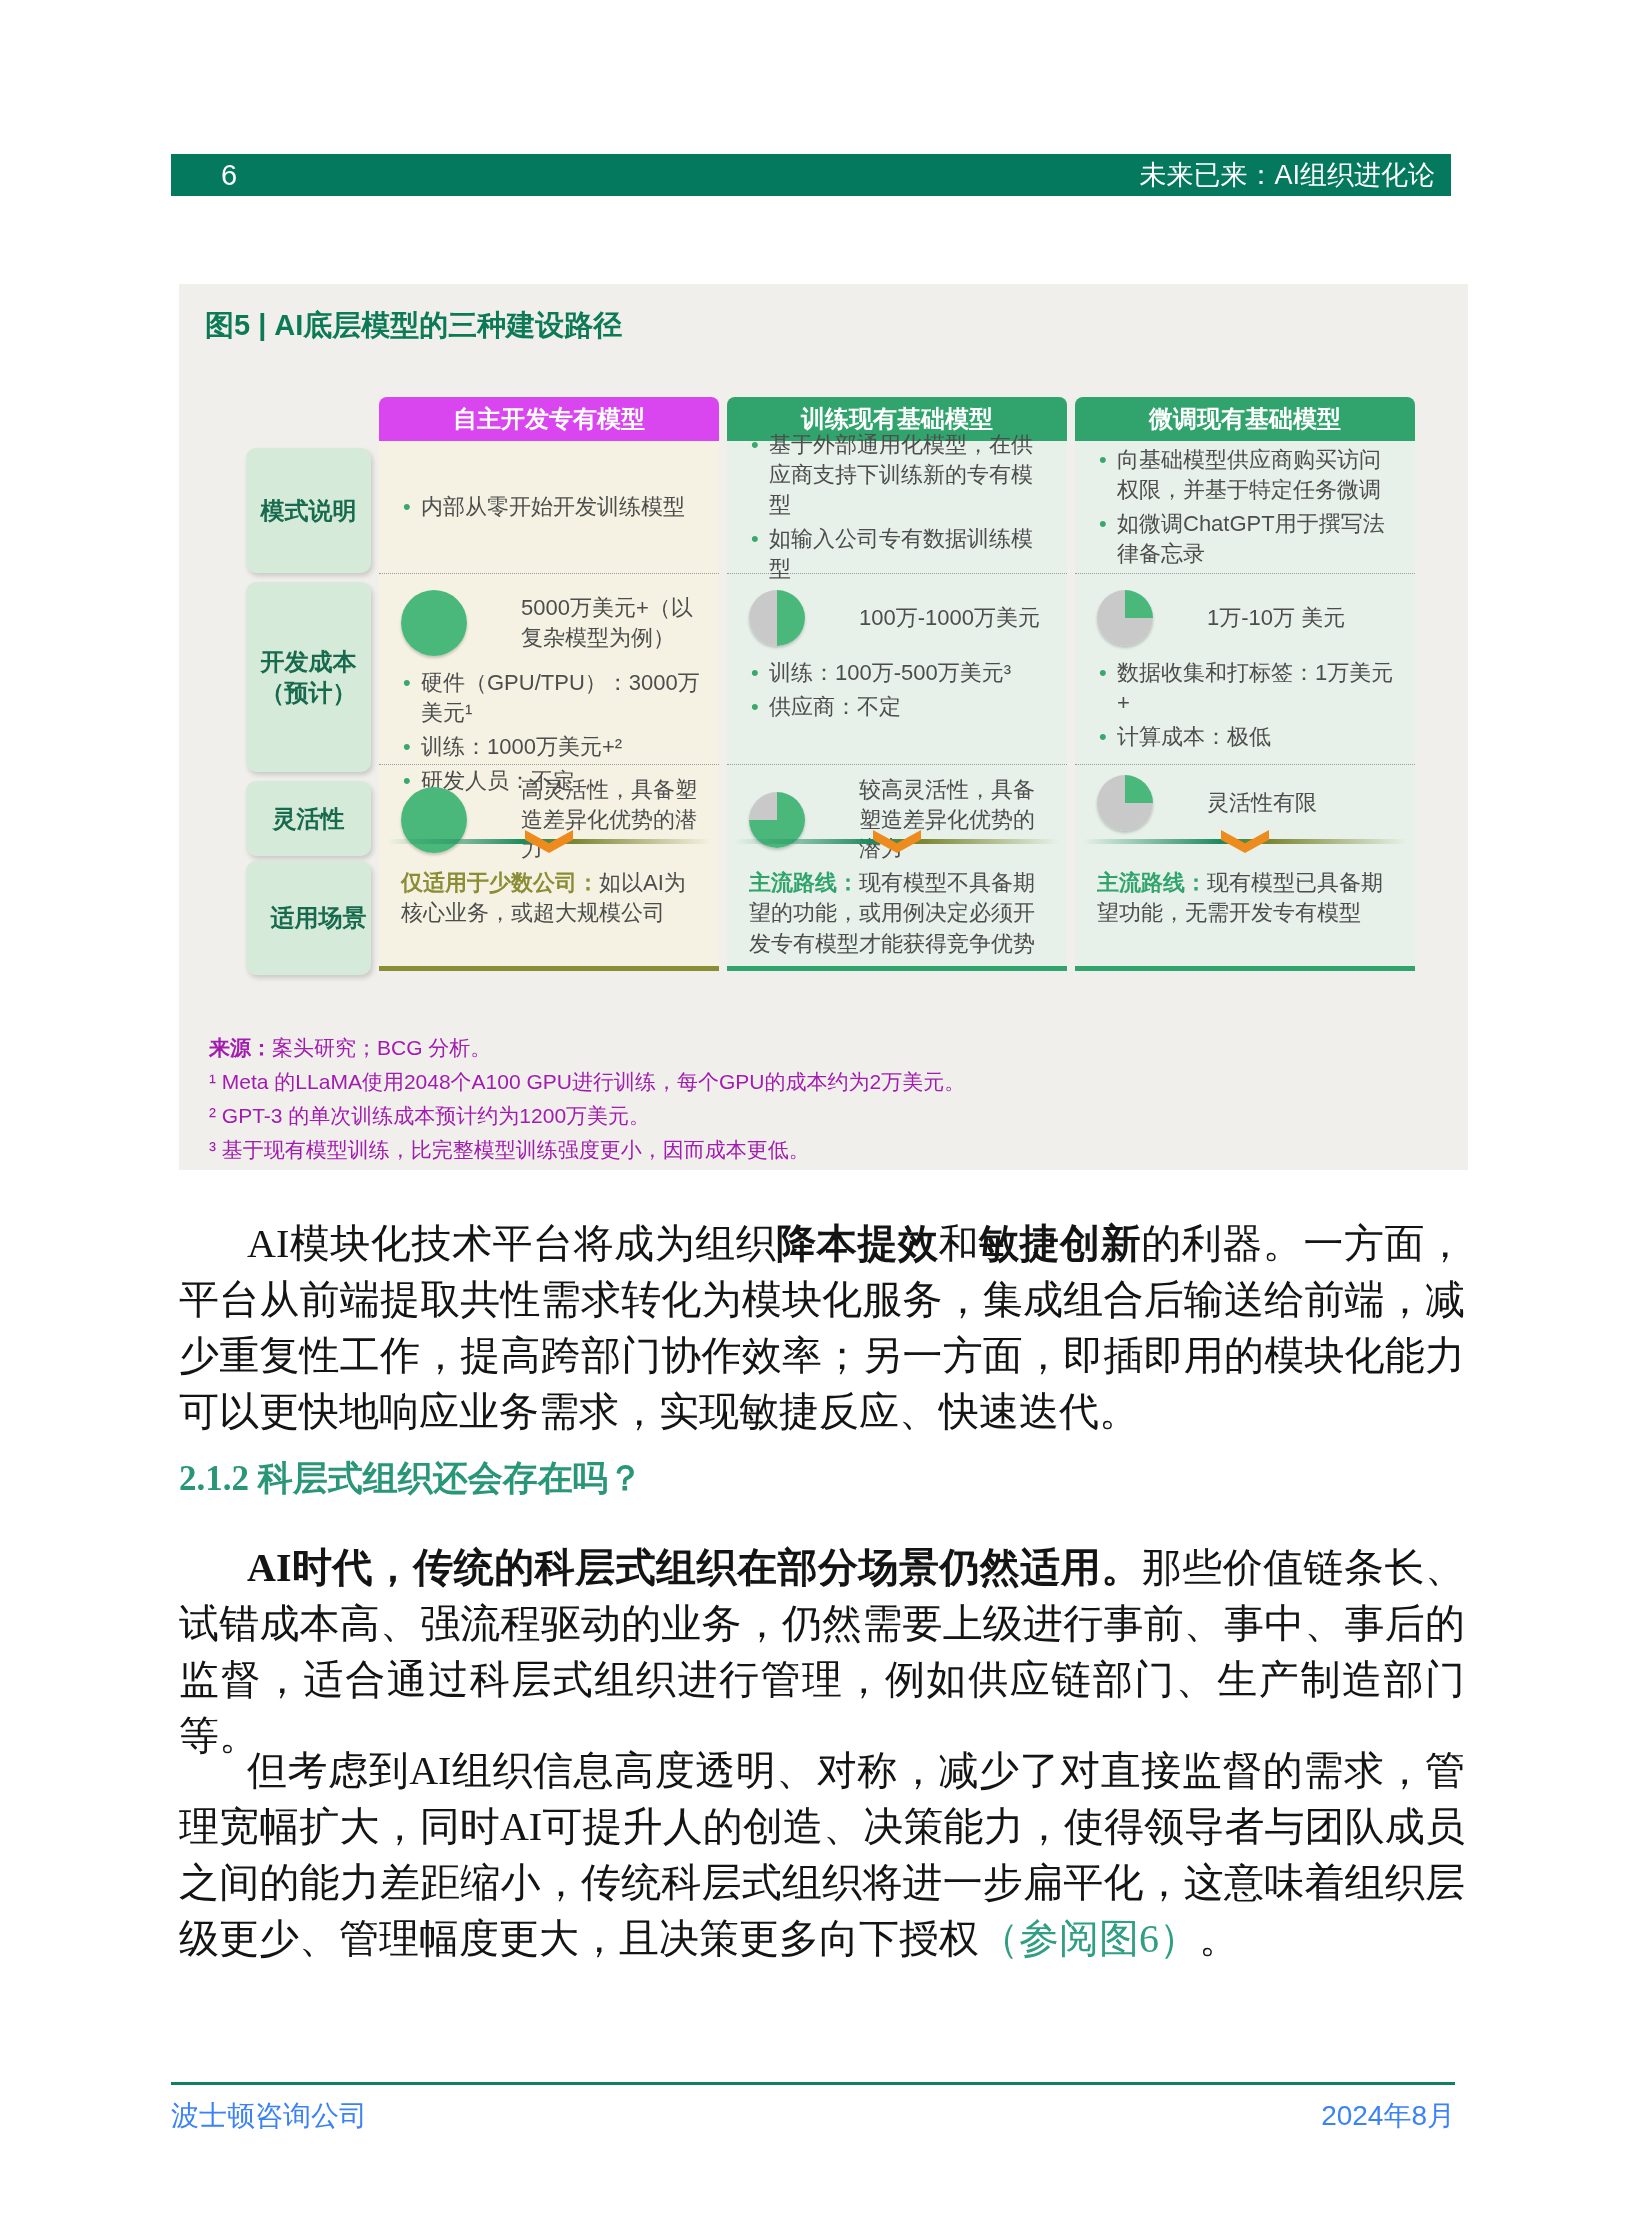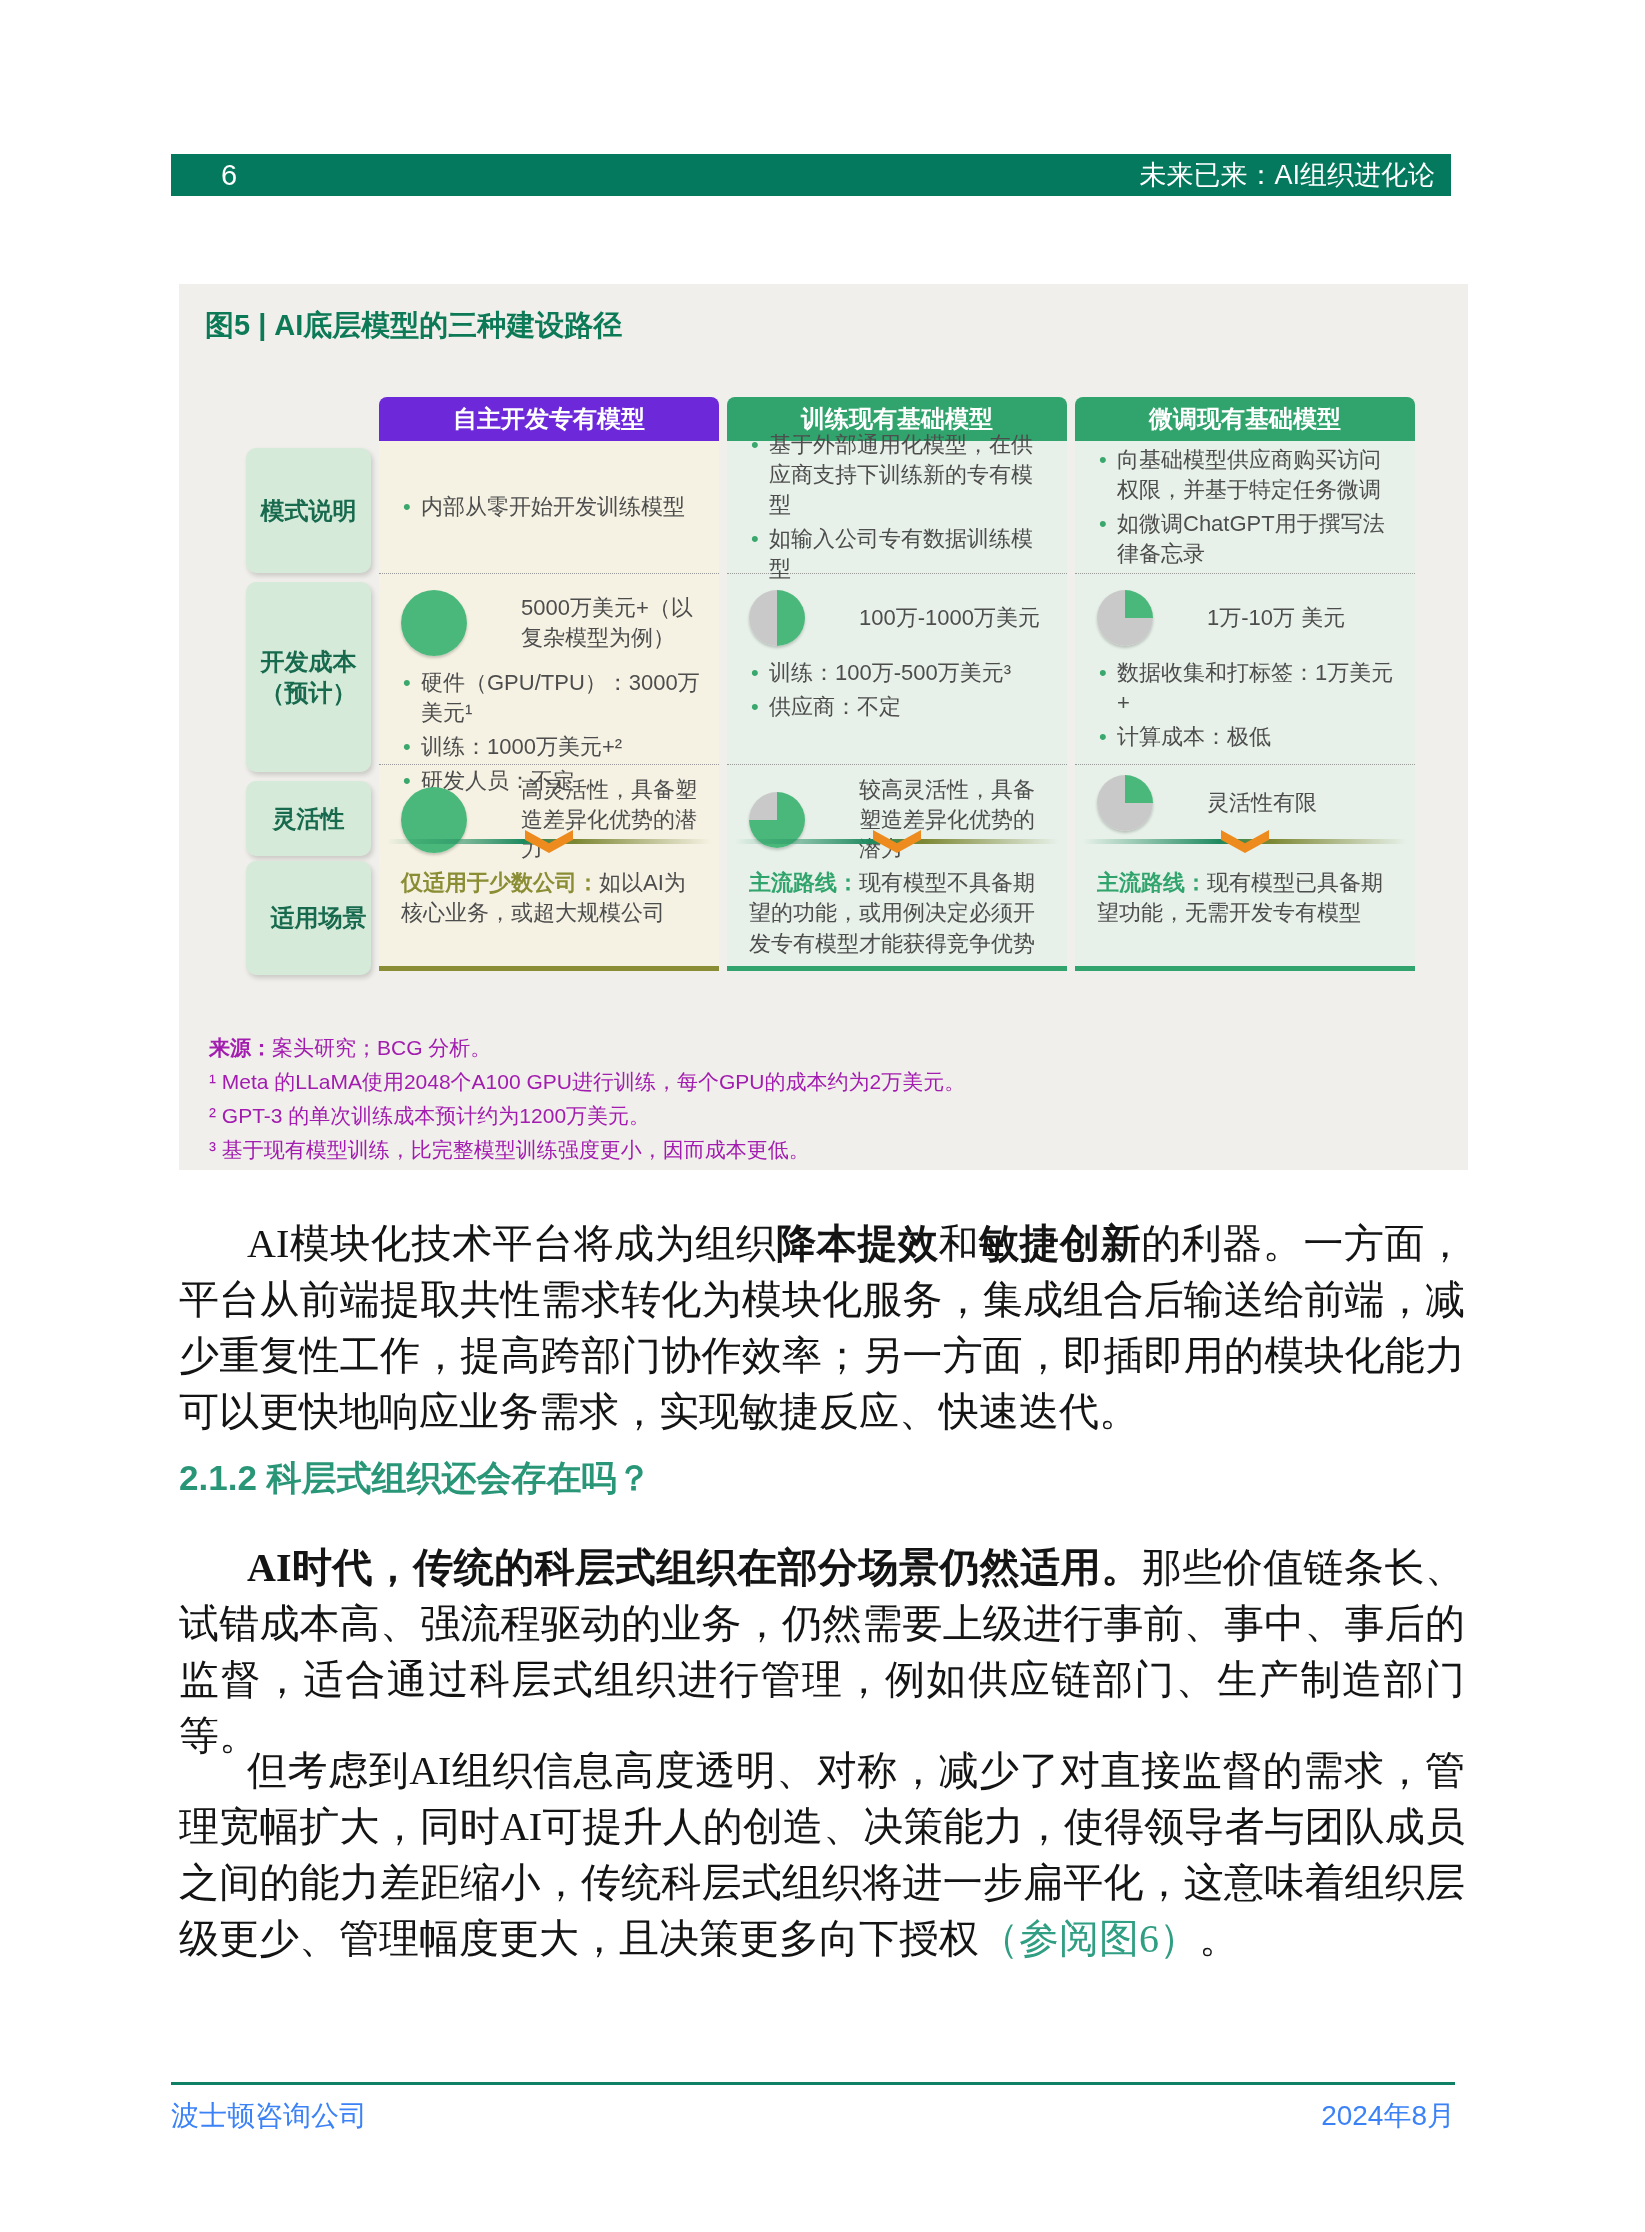--- a/index.html
+++ b/index.html
@@ -25,21 +25,21 @@
              align-items:center;justify-content:center;text-align:center;line-height:1.3;}
   .lb1{height:125px;margin-bottom:9px;}
   .lb2{height:190px;margin-bottom:9px;}
   .lb3{height:75px;margin-bottom:5px;text-align:center;}
   .lb4{height:114px;padding-left:20px;}
 
   .col{width:340px;margin-right:8px;}
   .col:last-child{margin-right:0;}
   .col-header{height:44px;border-radius:8px 8px 0 0;color:#fff;font-weight:700;font-size:24px;
               text-align:center;line-height:44px;}
-  .col-olive .col-header{background:#6d28d9;}
+  .col-olive .col-header{background:#d946ef;}
   .col-green .col-header{background:#30a46c;}
   .col-body{border-bottom:5px solid;box-sizing:border-box;}
   .col-olive .col-body{background:#f5f2e3;border-color:#8a8d33;}
   .col-green .col-body{background:#e7f1e9;border-color:#30a46c;}
 
   .sec{box-sizing:border-box;padding:0 14px 0 22px;}
   .sec1{height:132px;display:flex;flex-direction:column;justify-content:center;}
   .sec2{height:191px;border-top:1px dotted #9b9b9b;padding-top:16px;}
   .sec3{height:88px;border-top:1px dotted #9b9b9b;padding-top:10px;position:relative;}
   .sec4{height:114px;padding-top:16px;font-size:22px;line-height:1.38;color:#4d4d4d;}
@@ -72,21 +72,21 @@
   .body-p{position:absolute;left:179px;width:1286px;margin:0;
           font-family:"Liberation Serif","DejaVu Serif",serif;font-size:40px;line-height:56px;
           color:#141414;text-align:justify;text-indent:68px;}
   .p1{top:1216px;}
   .p2{top:1540px;}
   .p3{top:1743px;}
   .run-n{font-weight:400;}
   .run-b{font-weight:700;}
   .run-g{color:#2f9e82;}
   .sec-heading{position:absolute;left:179px;top:1455px;margin:0;
-               font-family:Liberation Sans, sans-serif;
+               font-family:Liberation Serif, serif;
                font-size:35px;font-weight:700;color:#2a9678;}
 
   
   .footer-line{position:absolute;left:171px;top:2082px;width:1284px;height:3px;background:#0f8066;}
   .pagefooter{position:absolute;left:171px;top:2097px;width:1284px;display:flex;
               justify-content:space-between;font-size:28px;color:#3b82f6;}
 </style>
 </head>
 <body>
 

